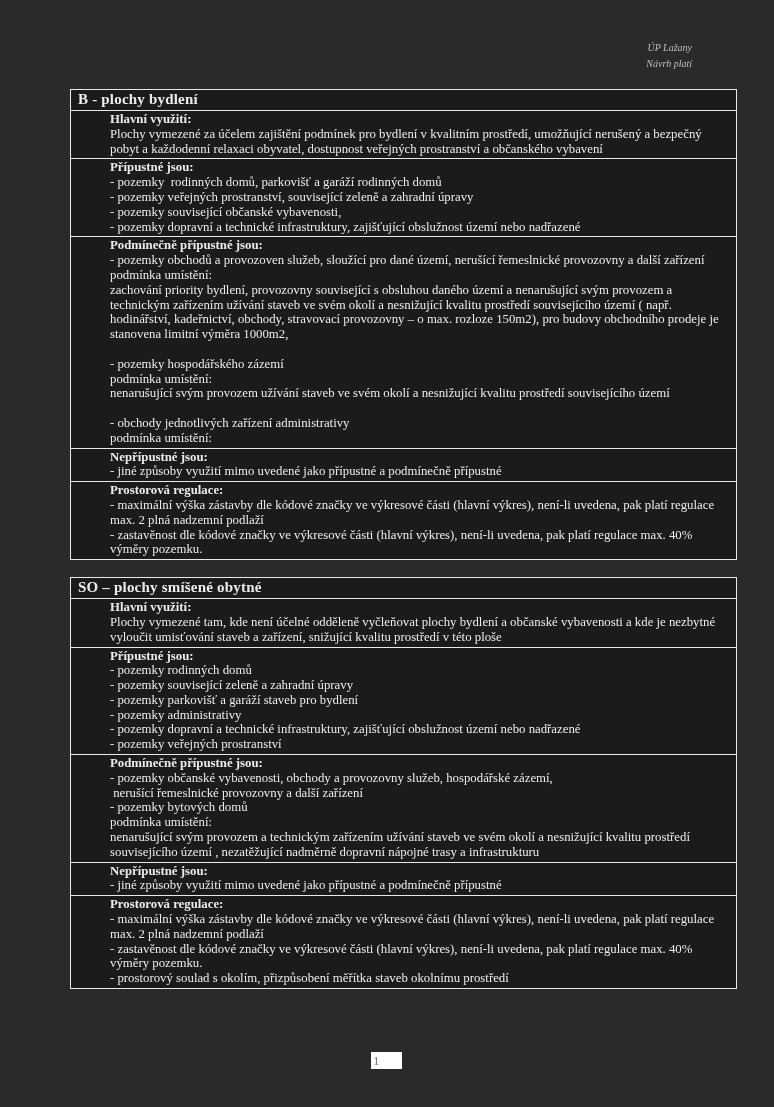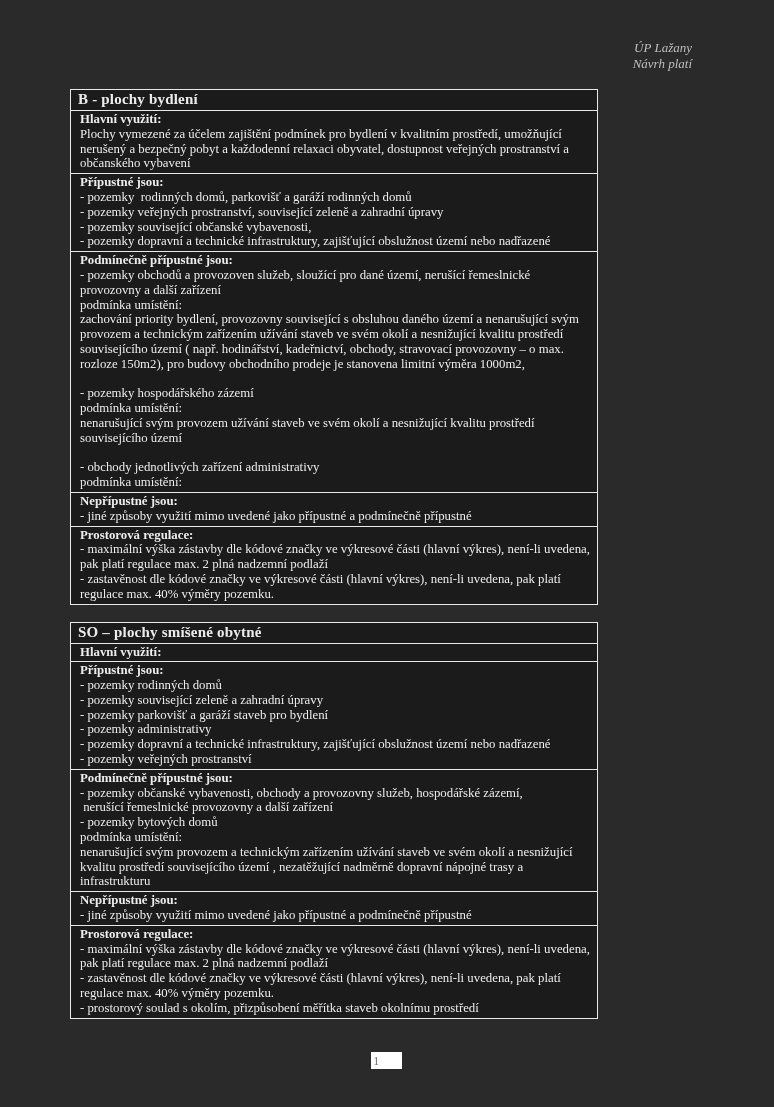--- a/index.html
+++ b/index.html
@@ -7,41 +7,41 @@
     position: relative;
     width: 774px; height: 1107px;
     background: var(--page-bg, #2a2a2a);
     font-family: "Liberation Serif", "DejaVu Serif", serif;
     color: var(--text, #ececec);
     overflow: hidden;
   }
   .doc-header {
     position: absolute; top: 40px; right: 82px;
     text-align: right; font-style: italic;
-    font-size: 13px; line-height: 16px;
+    font-size: 10px; line-height: 16px;
     color: var(--muted, #bfbfbf);
   }
-  .tables { position: absolute; top: 89px; left: 70px; width: 528px; }
+  .tables { position: absolute; top: 89px; left: 70px; width: 667px; }
   .ztable {
     border: 1px solid var(--border, #e9e9e9);
     background: var(--table-bg, #1b1b1b);
     margin-bottom: 17px;
   }
   .zrow {
     border-bottom: 1px solid var(--border, #e9e9e9);
     padding: 1px 6px 2px 9px;
     font-size: 12.8px; line-height: 14.8px;
   }
   .zrow:last-child { border-bottom: none; }
   .title-row {
     font-size: 15px; font-weight: bold;
     padding: 1px 6px 2px 7px; line-height: 17px;
     letter-spacing: 0.2px;
   }
-  .line { white-space: pre-wrap; min-height: 14.8px; }
+  .line { white-space: pre-wrap; min-height: 14.8px; margin-left: 30px; }
   .line.bold { font-weight: bold; }
   .line.underline { }
   .footer { position: absolute; left: 371px; top: 1052px; }
   .pagenum {
     width: 31px; height: 17px; box-sizing: border-box;
     background: var(--pagenum-bg, #ffffff);
     color: var(--pagenum-text, #7a7a7a);
     font-size: 13px; line-height: 17px; padding-left: 2px;
   }
 </style>
@@ -88,20 +88,21 @@
         <div class="zrow">
           <div class="line bold">Prostorová regulace:</div>
           <div class="line normal">- maximální výška zástavby dle kódové značky ve výkresové části (hlavní výkres), není-li uvedena, pak platí regulace max. 2 plná nadzemní podlaží</div>
           <div class="line normal">- zastavěnost dle kódové značky ve výkresové části (hlavní výkres), není-li uvedena, pak platí regulace max. 40% výměry pozemku.</div>
         </div>
       </div>
       <div class="ztable">
         <div class="zrow title-row">SO – plochy smíšené obytné</div>
         <div class="zrow">
           <div class="line bold">Hlavní využití:</div>
+          <div class="line normal">Plochy vymezené tam, kde není účelné odděleně vyčleňovat plochy bydlení a občanské vybavenosti a kde je nezbytné vyloučit umisťování staveb a zařízení, snižující kvalitu prostředí v této ploše</div>
         </div>
         <div class="zrow">
           <div class="line bold">Přípustné jsou:</div>
           <div class="line normal">- pozemky rodinných domů</div>
           <div class="line normal">- pozemky související zeleně a zahradní úpravy</div>
           <div class="line normal">- pozemky parkovišť a garáží staveb pro bydlení</div>
           <div class="line normal">- pozemky administrativy</div>
           <div class="line normal">- pozemky dopravní a technické infrastruktury, zajišťující obslužnost území nebo nadřazené</div>
           <div class="line normal">- pozemky veřejných prostranství</div>
         </div>

